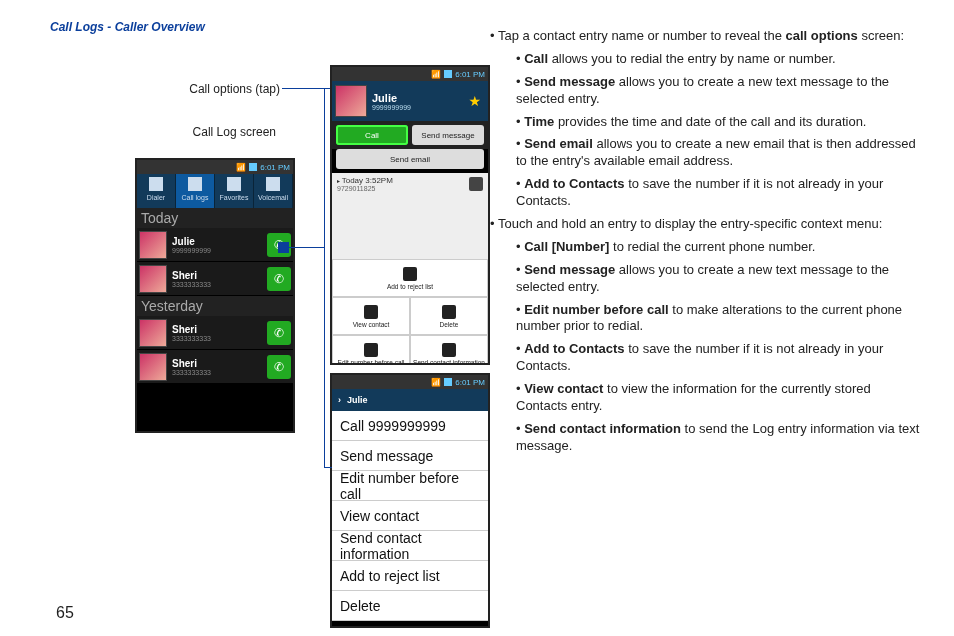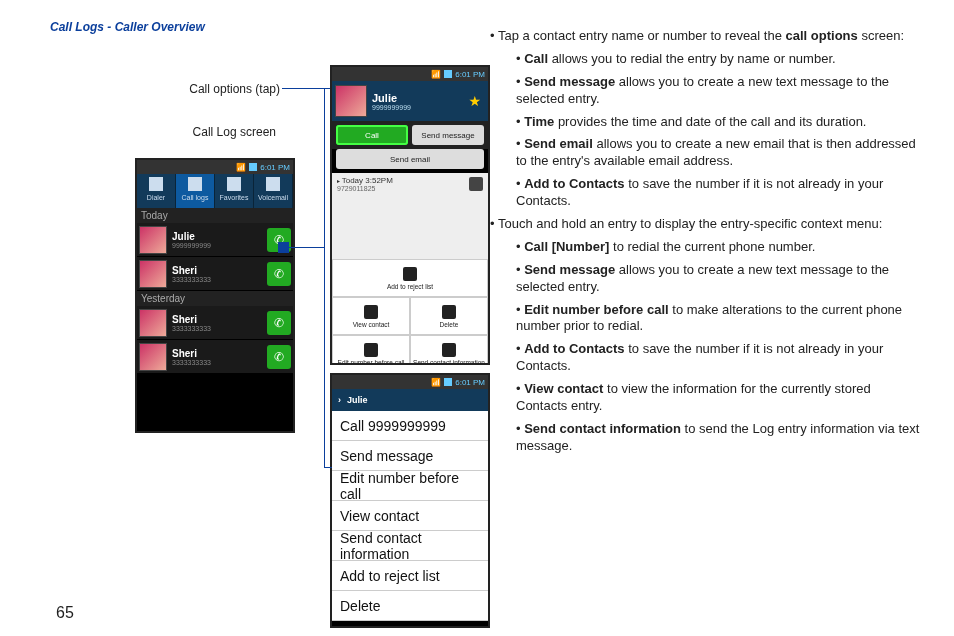--- a/index.html
+++ b/index.html
@@ -80,21 +80,21 @@
     color: #cde;
     position: relative;
     border-right: 1px solid #0a2438;
   }
   .tab.active { background: #0d5aa0; }
   .tab .ticon {
     position: absolute; top: 3px; left: 50%; transform: translateX(-50%);
     width: 14px; height: 14px; background: #cde;
   }
   .daylabel {
-    font-size: 10px; background: #222; color: #aaa; padding: 2px 4px;
+    font-size: 14px; background: #222; color: #aaa; padding: 2px 4px;
   }
   .log-row {
     display: flex; align-items: center;
     background: #1a1a1a; height: 34px;
     border-bottom: 1px solid #000;
     padding: 2px;
   }
   .avatar {
     width: 28px; height: 28px; background: linear-gradient(135deg,#c36,#ea9);
     border: 1px solid #444;

